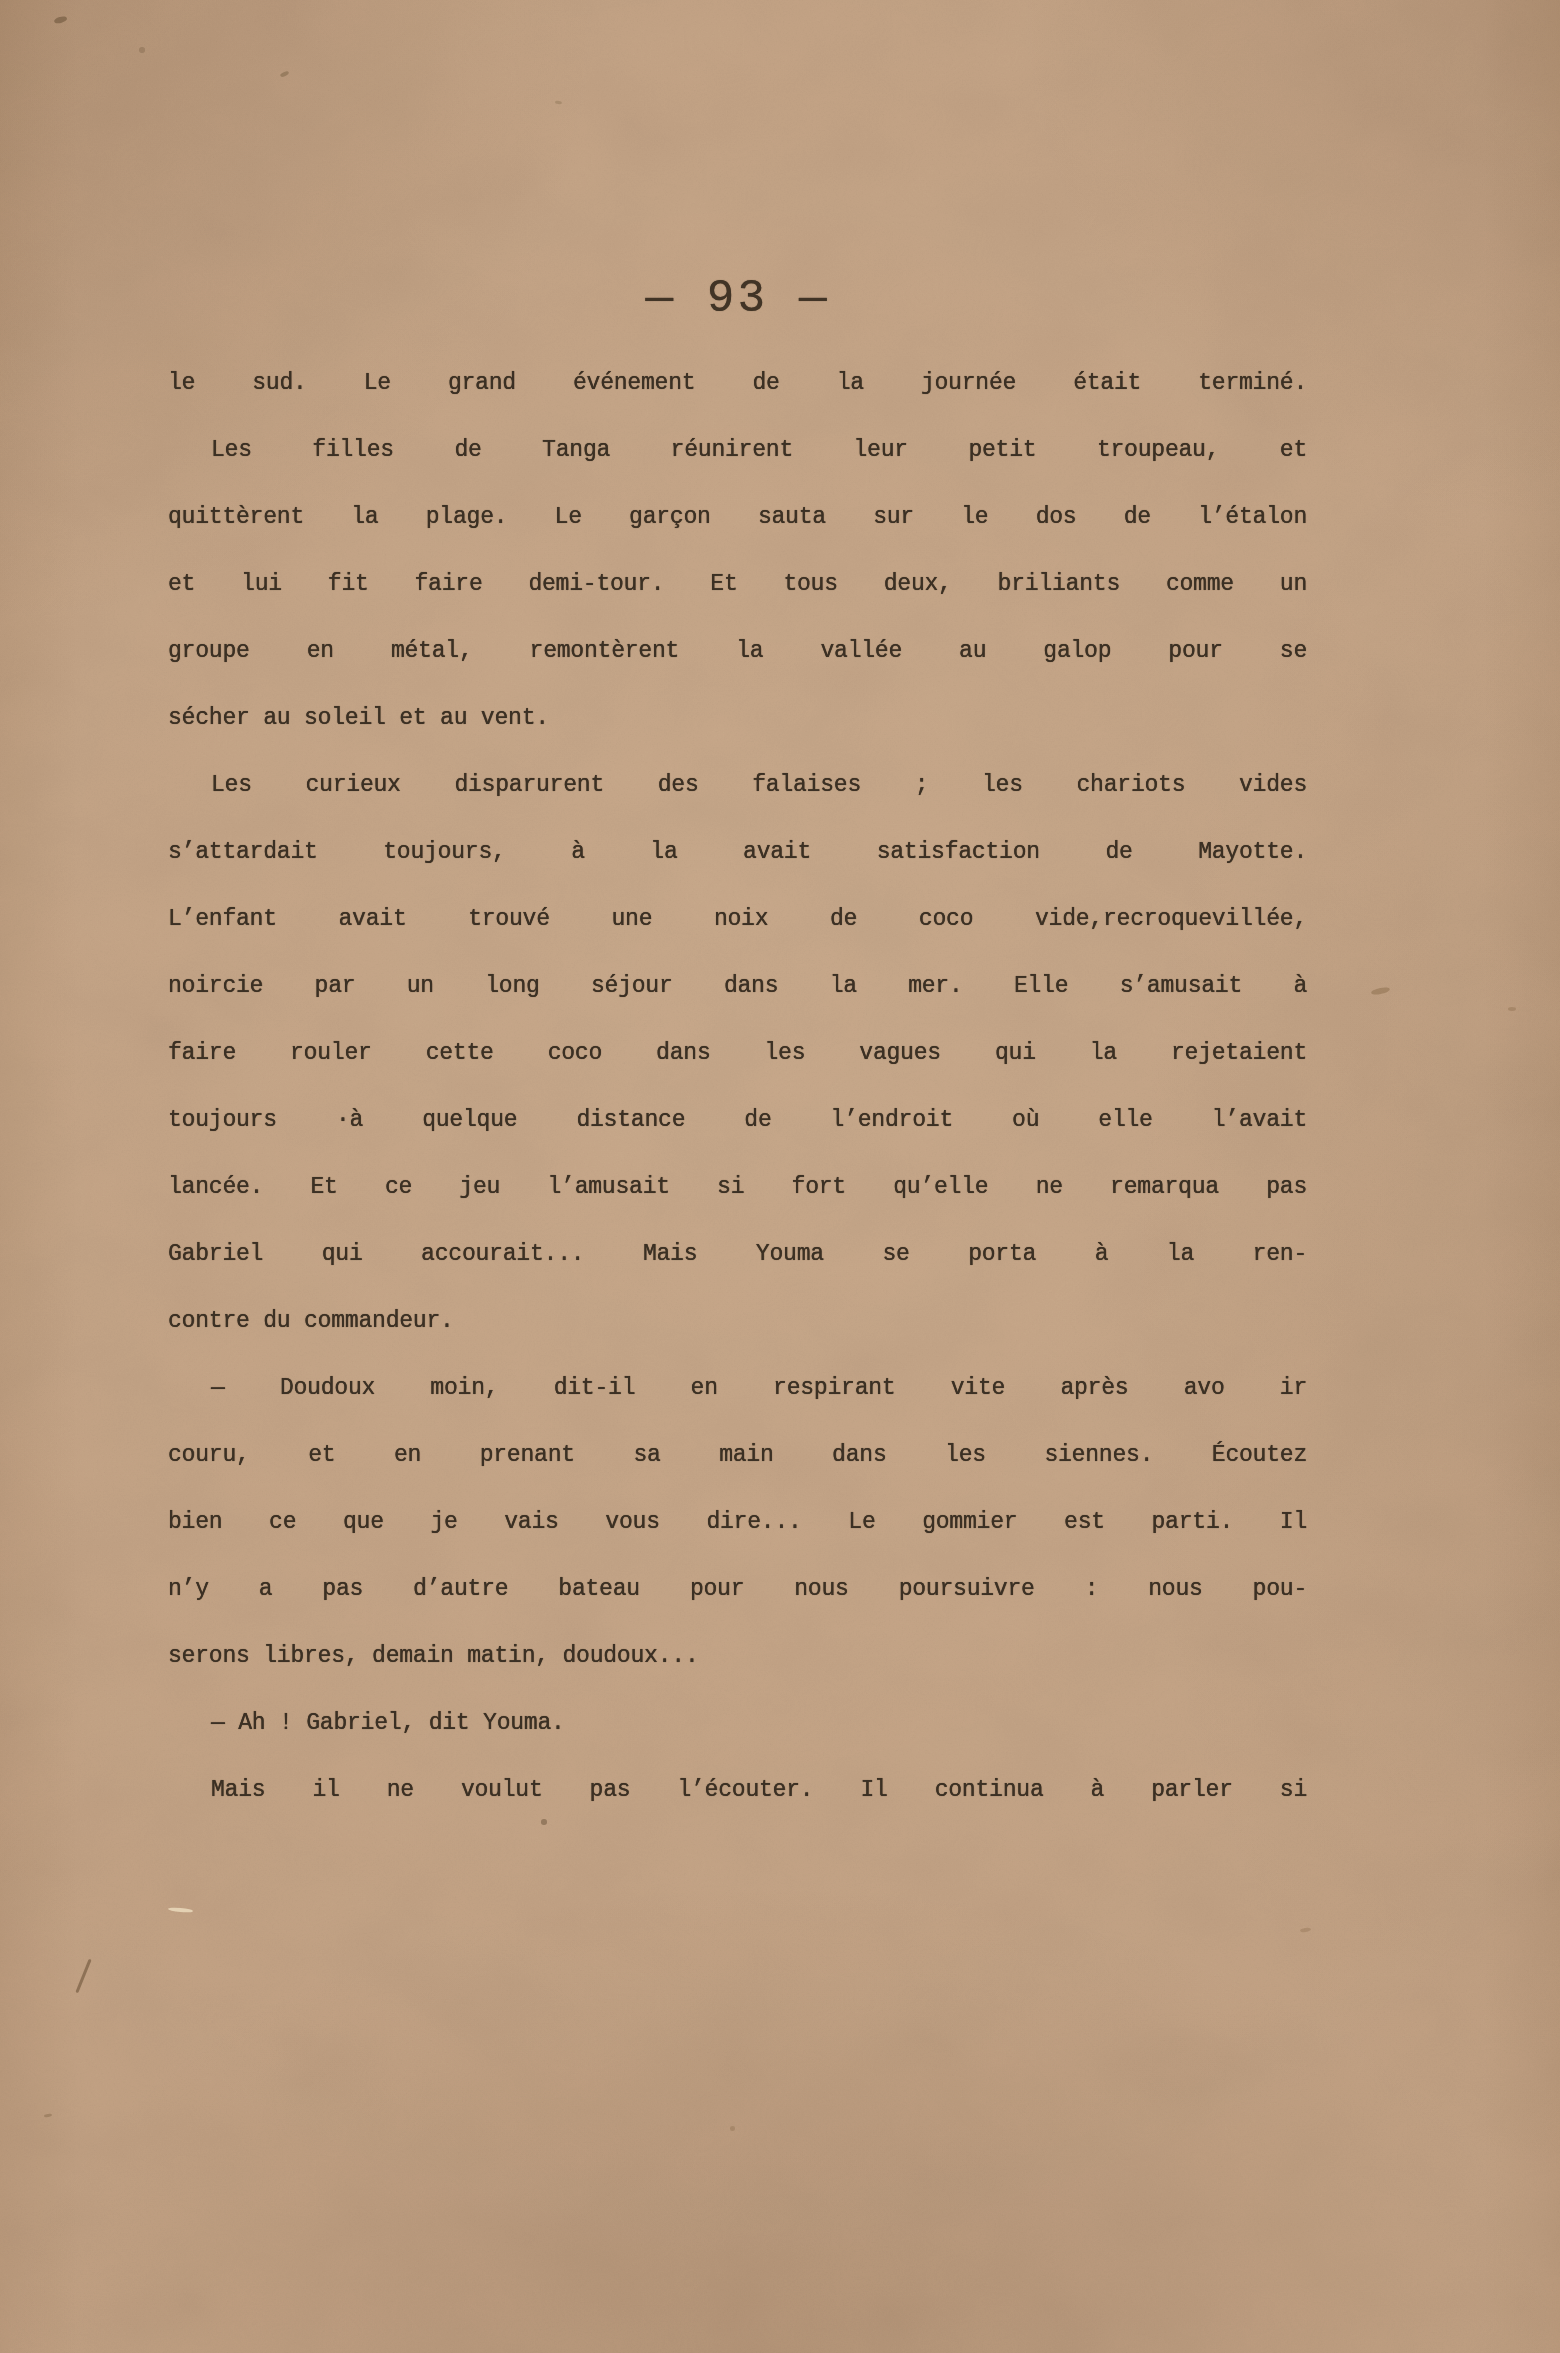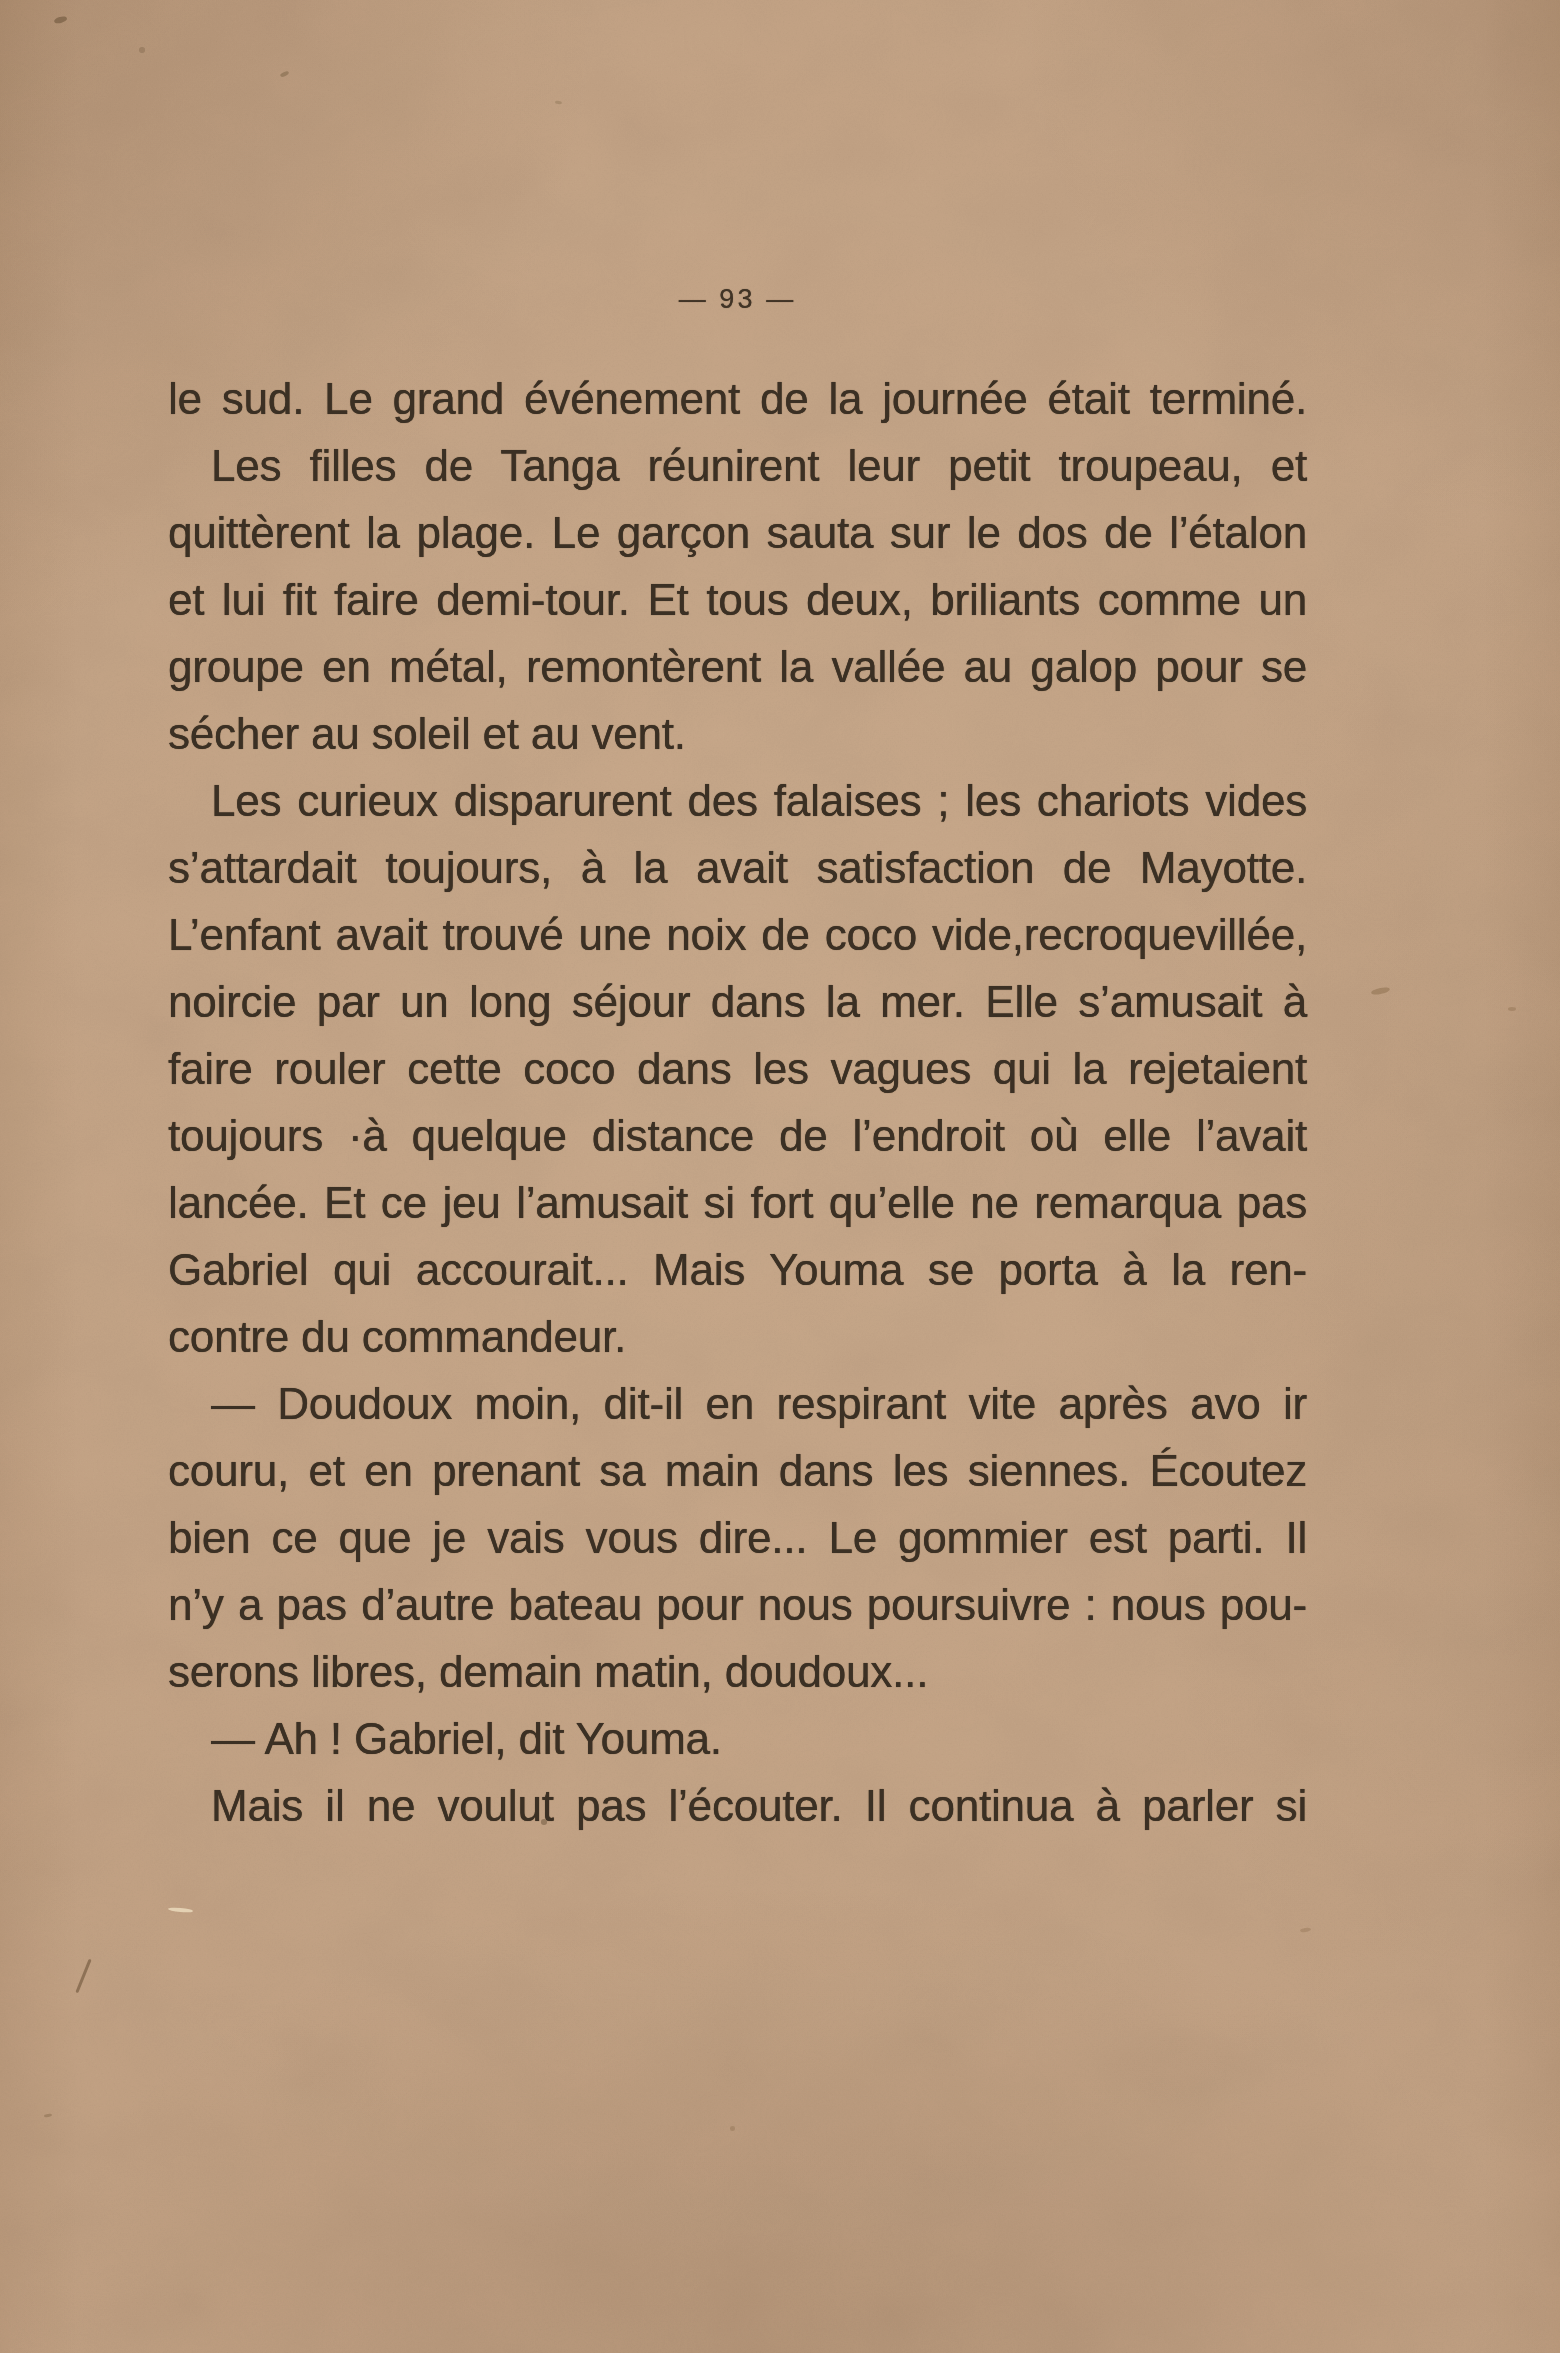--- a/index.html
+++ b/index.html
@@ -34,33 +34,33 @@
     pointer-events: none;
   }
   #page-number {
     position: absolute;
     left: 168px;
     top: 266px;
     width: 1139px;
     height: 67px;
     line-height: 67px;
     text-align: center;
-    font-family: Liberation Sans, sans-serif;
-    font-size: 27px;
+    font-family: Liberation Mono, monospace;
+    font-size: 46px;
     letter-spacing: 3.1px;
     color: #413426;
     text-shadow: 0 0 0.8px rgba(60,47,32,0.85);
   }
   #text-block {
     position: absolute;
     left: 168px;
-    top: 365px;
+    top: 350px;
     width: 1139px;
-    font-family: Liberation Sans, sans-serif;
-    font-size: 44px;
+    font-family: Liberation Mono, monospace;
+    font-size: 23px;
     letter-spacing: -0.2px;
     color: #3b3024;
     text-shadow: 0 0 0.8px rgba(58,45,30,0.9), 0.3px 0.3px 0 rgba(58,45,30,0.45);
   }
   .line {
     height: 67px;
     line-height: 67px;
     text-align: justify;
     text-align-last: justify;
   }

